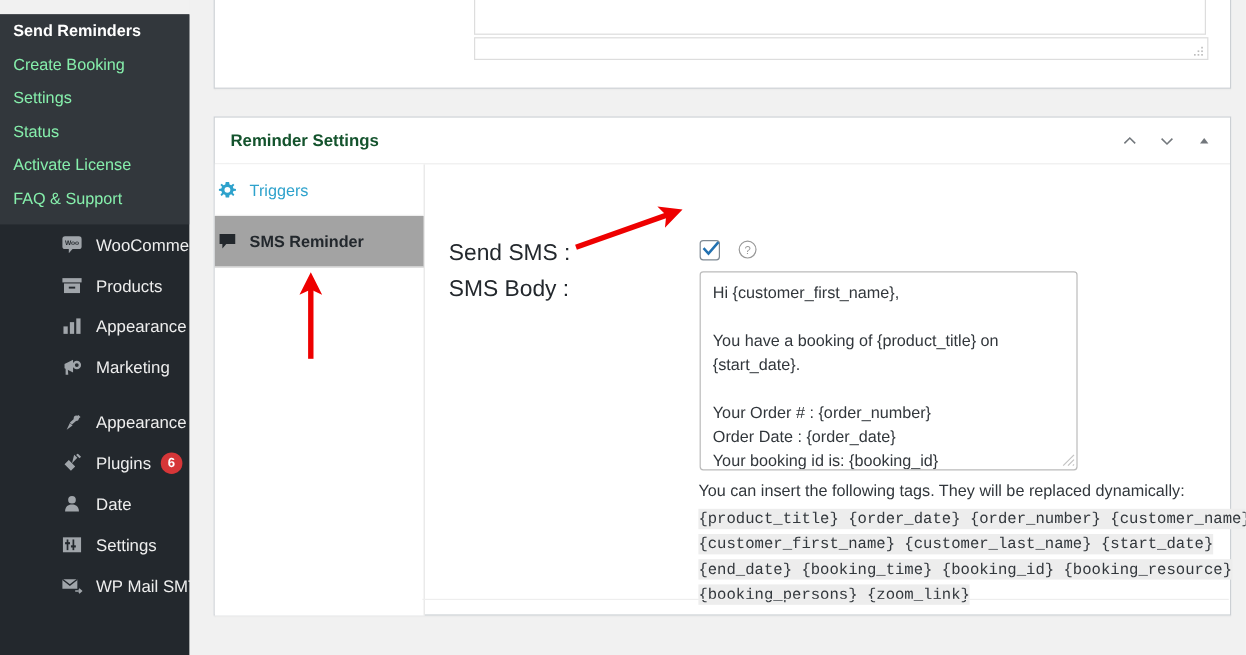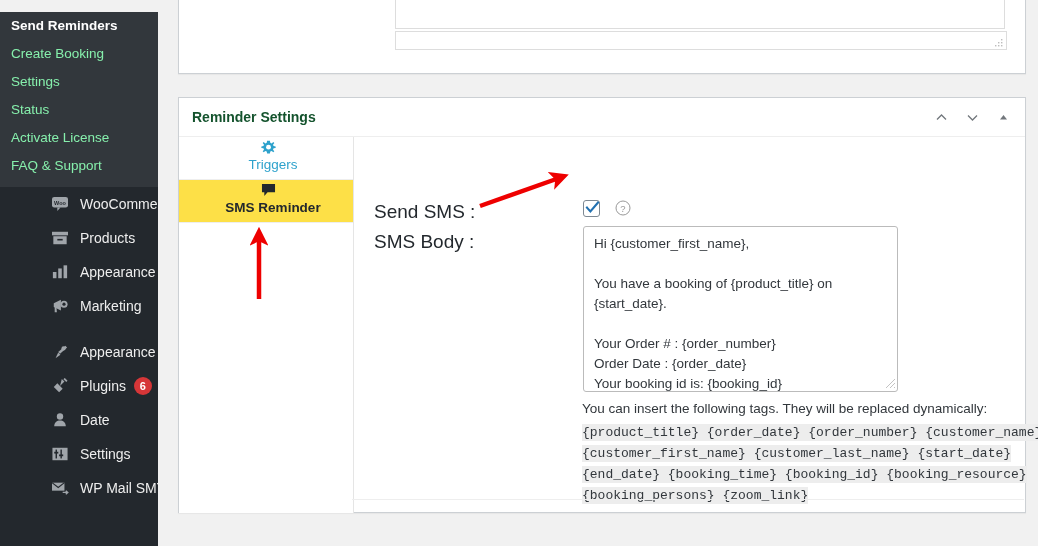--- a/index.html
+++ b/index.html
@@ -152,35 +152,33 @@
     position: absolute;
     left: 0; top: 0;
     width: 175px; height: 376px;
     border-right: 1px solid #e5e5e5;
     background: #fff;
   }
   .tab {
     display: flex;
     align-items: center;
     height: 43px;
-    padding-left: 14px;
     font-size: 13.5px;
     cursor: pointer;
     border-bottom: 1px solid #eee;
-    flex-direction: column;
   }
   .tab .tab-ico {
     width: 20px; margin-right: 9px;
     display: flex; align-items: center; justify-content: center;
     flex: 0 0 20px;
   }
   .tab.t-triggers { color: #2ea2cc; }
   .tab.t-triggers .tab-ico { color: #2ea2cc; }
   .tab.active {
-    background: #fde047;
+    background: #a3a3a3;
     color: #23282d;
     font-weight: bold;
   }
   .tab.active .tab-ico { color: #23282d; }
 
   
   #form {
     position: absolute;
     left: 175px; top: 0;
     right: 0; bottom: 0;

